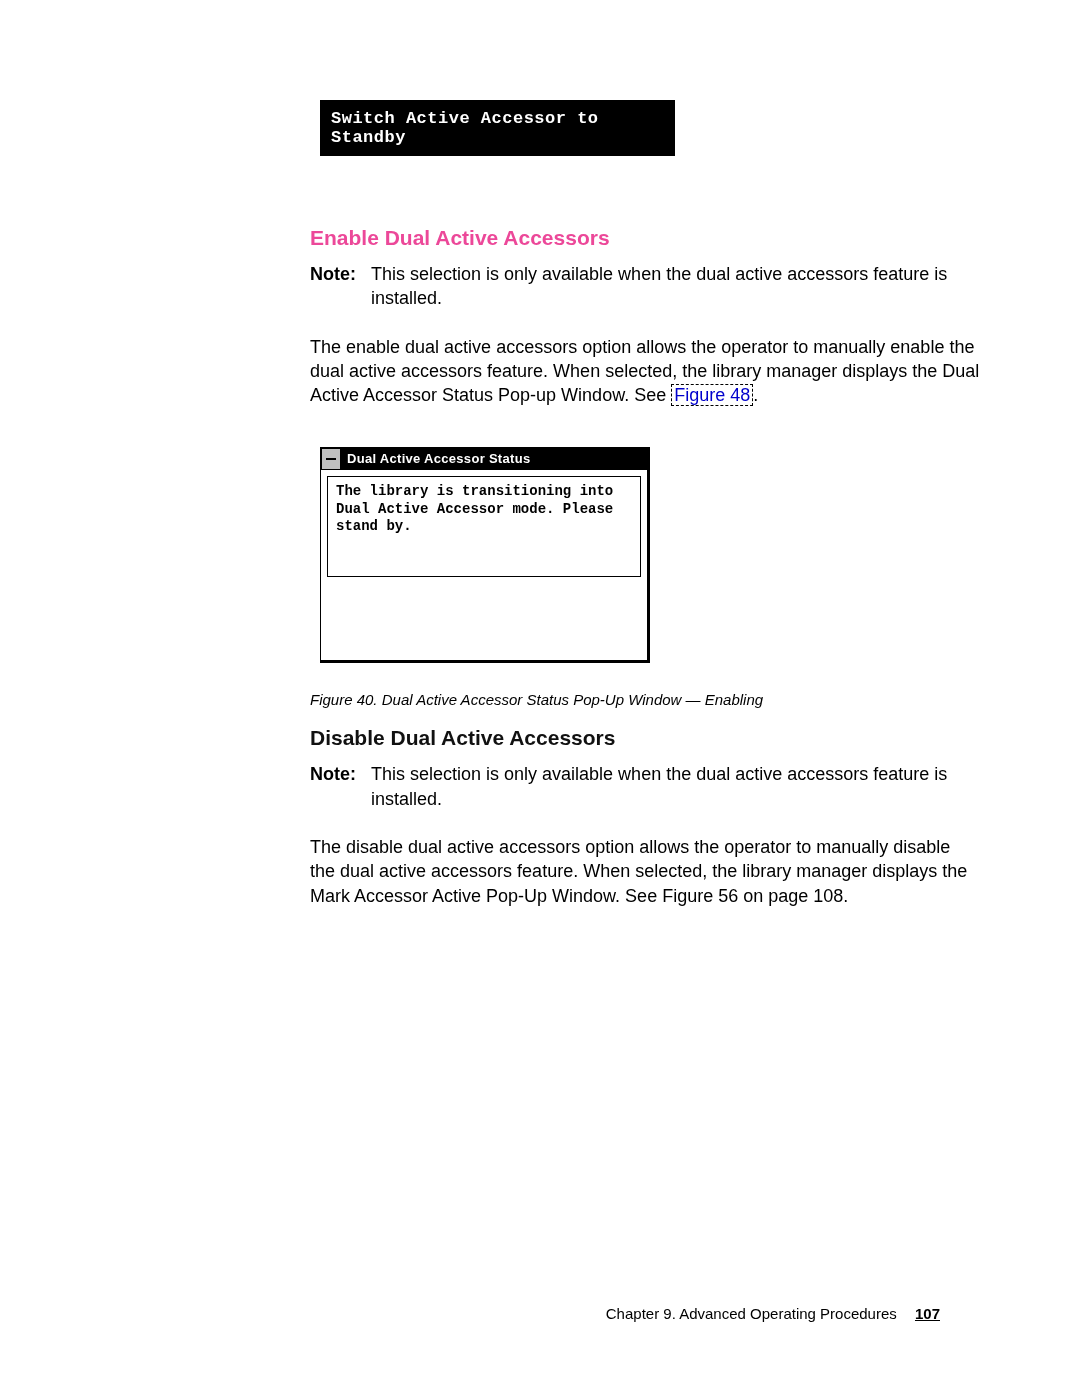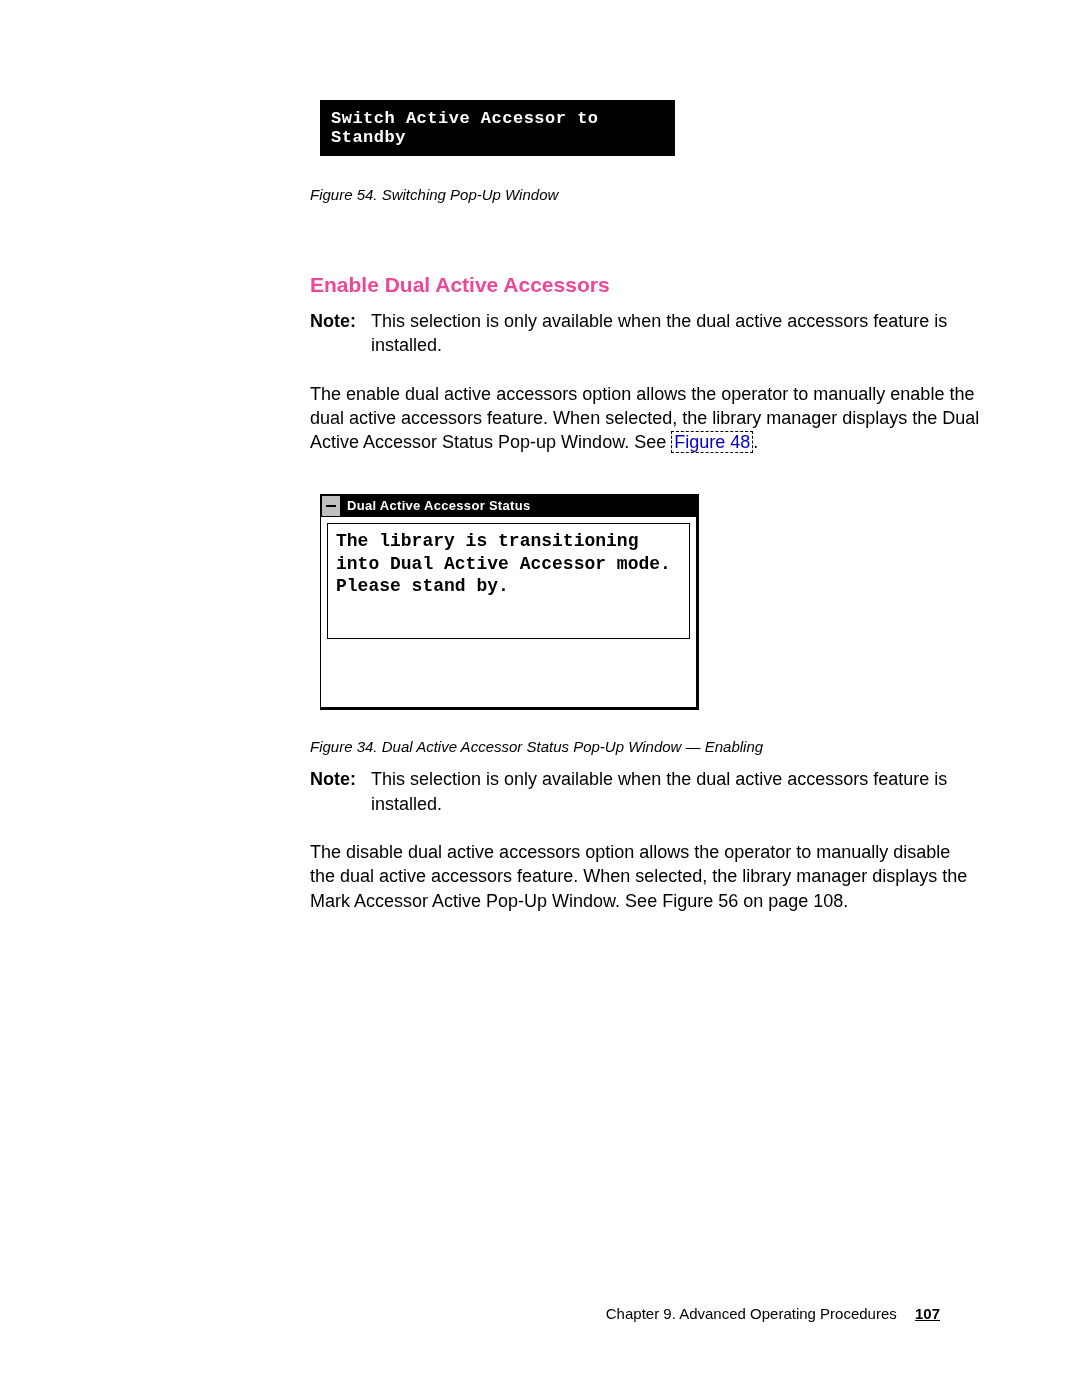--- a/index.html
+++ b/index.html
@@ -74,21 +74,21 @@
     margin-top: 24px;
   }
   .figref {
     color: #0000cc;
     border:1px dashed #000;
     padding: 0 2px;
     text-decoration: none;
   }
   
   .popup2-outer {
-    width: 379px;
+    width: 330px;
     margin: 40px 0 0 10px;
     border-right: 3px solid #000;
     border-bottom: 3px solid #000;
     border-top: 1px solid #000;
     border-left: 1px solid #000;
     box-sizing: border-box;
   }
   .popup2-titlebar {
     display: flex;
     align-items: stretch;
@@ -118,61 +118,61 @@
     background: #fff;
     height: 190px;
     padding: 6px;
     box-sizing: border-box;
   }
   .popup2-msgbox {
     border: 1px solid #000;
     padding: 6px 8px 40px 8px;
     font-family: "Courier New", monospace;
     font-weight: bold;
-    font-size: 18px;
+    font-size: 14px;
     line-height: 1.25;
   }
   .footer {
     position: absolute;
     bottom: 75px;
     right: 140px;
     font-size: 15px;
   }
   .footer .pnum { font-weight: bold; margin-left: 14px; text-decoration: underline;}
 </style>
 </head>
 <body>
 
 <div class="page">
 
   <div class="popup1-outer">
     <div class="popup1-title">Switch Active Accessor to Standby</div>
   </div>
-  <div class="figcaption">Figure 54. Switching Pop-Up Window</div>
 
   <div class="h3">Enable Dual Active Accessors</div>
   <div class="note-row">
     <div class="note-label">Note:</div>
     <div class="note-text">This selection is only available when the dual active accessors feature is installed.</div>
   </div>
   <div class="para">
     <span>The enable dual active accessors option allows the operator to manually enable the dual active accessors feature. When selected, the library manager displays the Dual Active Accessor Status Pop-up Window. See </span><a href="#" class="figref">Figure 48</a><span>.</span>
   </div>
 
   <div class="popup2-outer">
     <div class="popup2-titlebar">
       <div class="popup2-sysbox"></div>
       <div class="popup2-title">Dual Active Accessor Status</div>
     </div>
     <div class="popup2-body">
       <div class="popup2-msgbox">The library is transitioning into Dual Active Accessor mode. Please stand by.</div>
     </div>
   </div>
-  <div class="figcaption" style="margin-top:28px;">Figure 34. Dual Active Accessor Status Pop-Up Window — Enabling</div>
+  <div class="figcaption" style="margin-top:28px;">Figure 40. Dual Active Accessor Status Pop-Up Window — Enabling</div>
 
+  <div class="h3b">Disable Dual Active Accessors</div>
   <div class="note-row">
     <div class="note-label">Note:</div>
     <div class="note-text">This selection is only available when the dual active accessors feature is installed.</div>
   </div>
   <div class="para">The disable dual active accessors option allows the operator to manually disable the dual active accessors feature. When selected, the library manager displays the Mark Accessor Active Pop-Up Window. See Figure 56 on page 108.</div>
 
 </div>
 
 <div class="footer">
   <span>Chapter 9. Advanced Operating Procedures</span>

